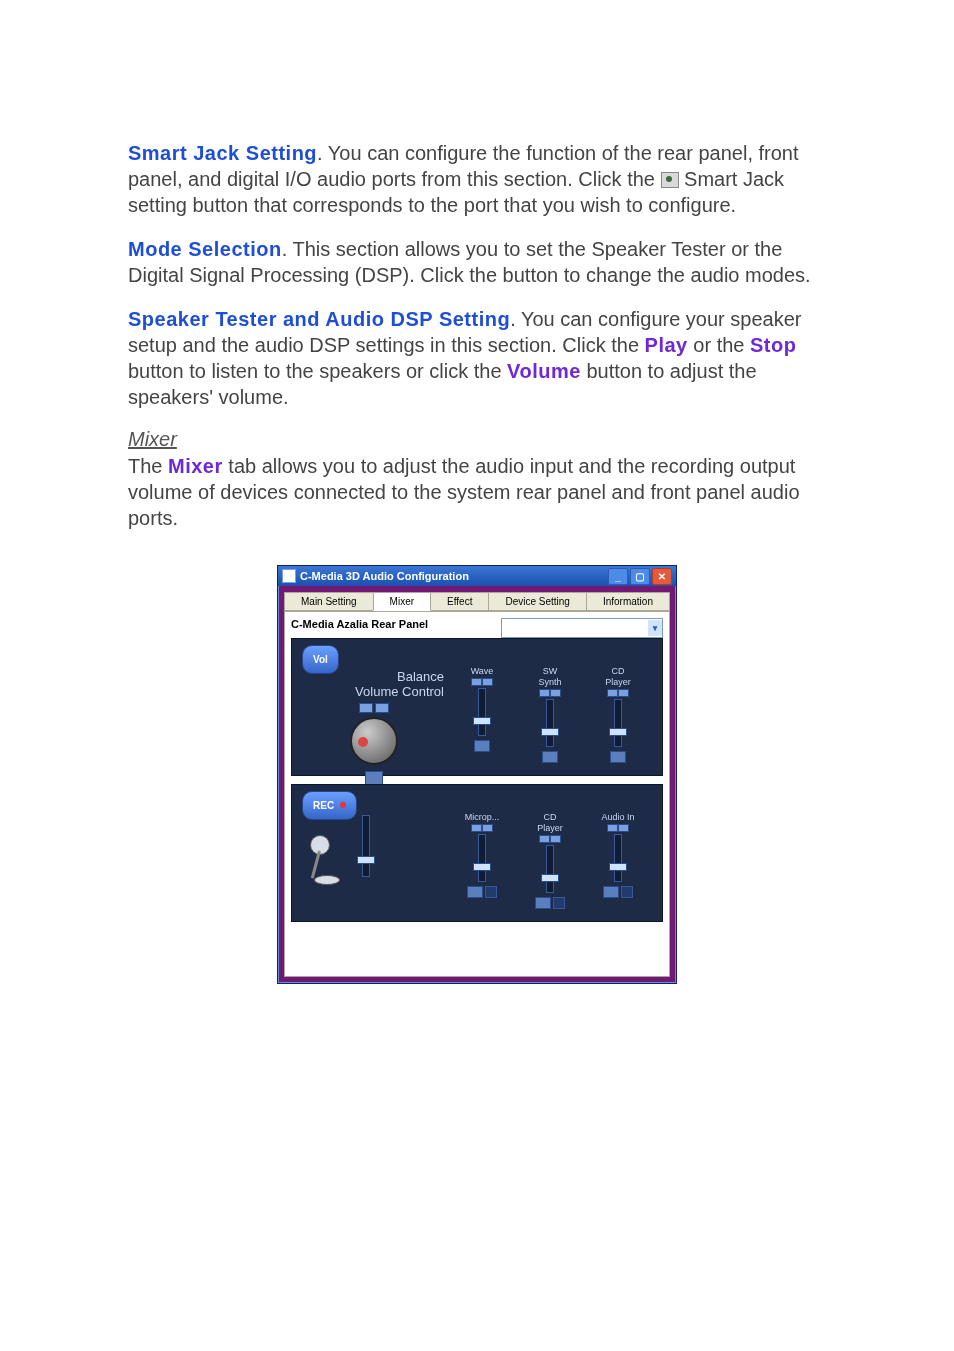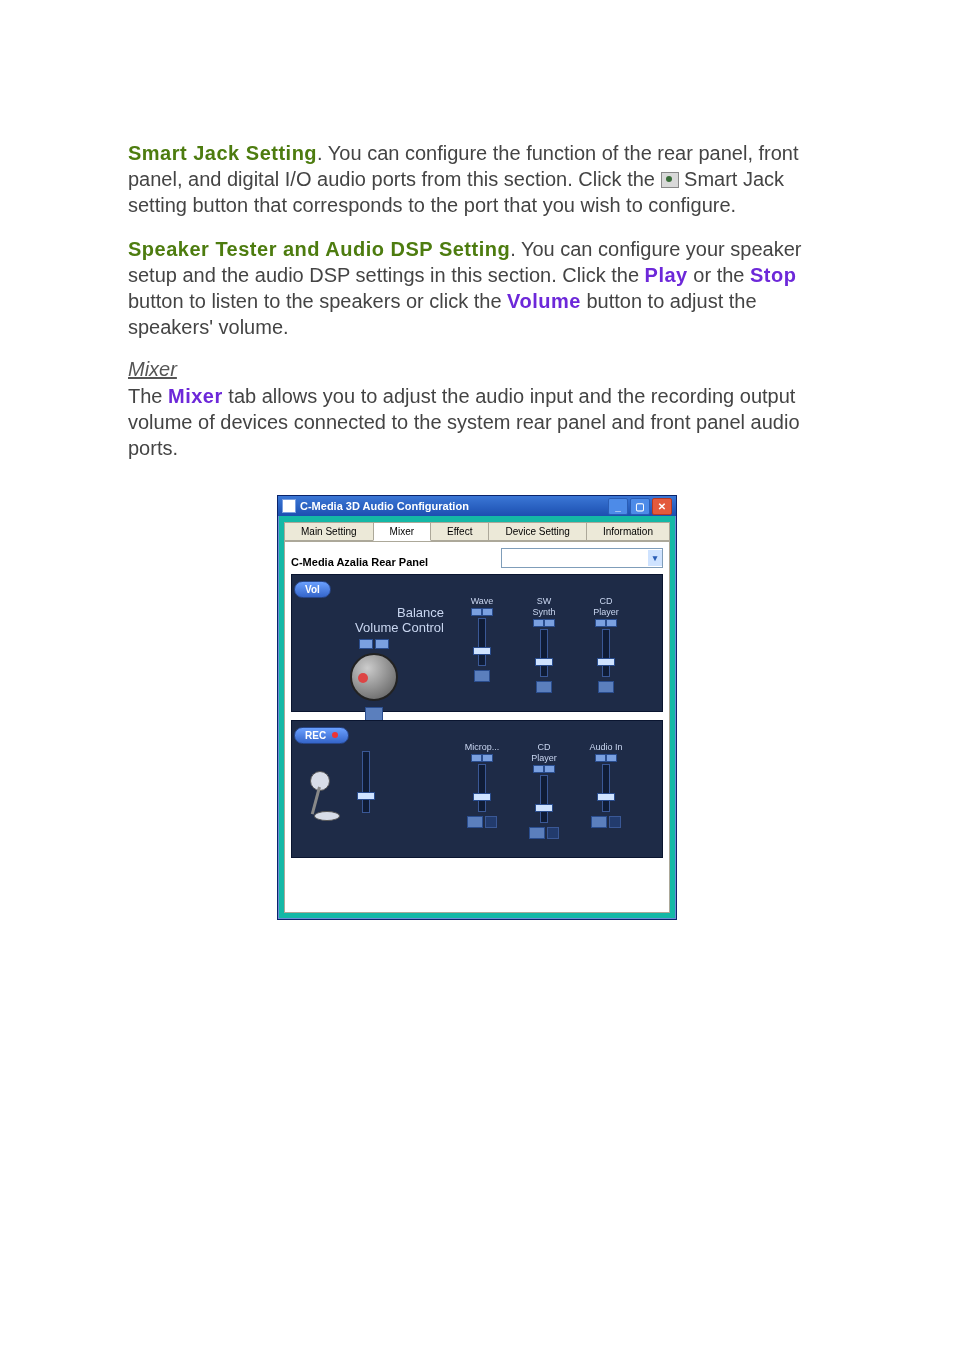--- a/index.html
+++ b/index.html
@@ -16,21 +16,21 @@
     padding: 140px 128px 0 128px;
     position: relative;
   }
   .para {
     font-size: 20px;
     line-height: 1.3;
     margin: 0 0 18px 0;
     color: #444;
   }
   .para b.hdr {
-    color: #4d7c0f;
+    color: #1d4ed8;
     font-weight: 900;
     letter-spacing: 0.5px;
   }
   .para b.kw {
     color: #6d28d9;
     font-weight: 900;
     letter-spacing: 0.5px;
   }
   .section-title-i {
     font-size: 20px;
@@ -57,21 +57,21 @@
     background: #3a6d3a;
   }
 
   
   .shot-wrap {
     margin: 34px auto 0 auto;
     width: 400px;
   }
   .win {
     border: 1px solid #0a246a;
-    background: #14b8a6;
+    background: #701a75;
     font-family: Tahoma, Arial, sans-serif;
     font-size: 10px;
     color: #000;
     box-shadow: 0 0 0 1px #6b8bd6 inset;
   }
   .titlebar {
     display: flex;
     align-items: center;
     height: 20px;
     background: linear-gradient(#3b77d6, #1c4fb0);
@@ -119,22 +119,21 @@
 
   .tab-body {
     margin:0 6px 6px 6px;
     border:1px solid #aca899;
     background:#fff;
     position:relative;
     z-index:2;
     padding:6px;
   }
   .device-row {
-    display:flex; align-items:flex-end; gap:6px;
-    margin-bottom:6px;
+    display:flex; align-items:flex-start; gap:6px;
     font-size:11px;
     font-weight:bold;
     color:#000;
   }
   .device-select {
     width:160px; height:18px;
     border:1px solid #7f9db9;
     background:#fff;
     display:flex; align-items:center; justify-content:flex-end;
     cursor:pointer;
@@ -147,26 +146,26 @@
   .dark-panel {
     background:#1e2b47;
     border:1px solid #0a1530;
     padding:8px;
     position:relative;
     margin-bottom:8px;
     height:120px;
   }
   .panel-title {
     position:absolute;
-    left:2px; top:6px;
+    left:10px; top:6px;
     background: linear-gradient(#6aa0ff,#3565c9);
     color:#fff;
     font-weight:bold;
     font-size:10px;
-    padding:2px 10px;
+    padding:8px 10px;
     border-radius:10px;
     border:1px solid #27468a;
   }
   .panel-title.rec {
     background: linear-gradient(#6aa0ff,#3565c9);
   }
   .panel-title.rec::after{
     content:"";
     display:inline-block;
     width:6px;height:6px;border-radius:50%;
@@ -198,22 +197,22 @@
     width:30px;height:10px;margin:4px auto 2px auto;
     display:flex;justify-content:space-between;
   }
   .bal-ico span{width:12px;height:8px;background:#7aa0e0;border:1px solid #2a4d8e;cursor:pointer;}
   .mute-box {
     width:16px;height:12px;background:#5b7fbd;border:1px solid #2a4d8e;margin:6px auto 0 auto;cursor:pointer;
     display:flex;align-items:center;justify-content:center;color:#0e2555;font-size:7px;
   }
 
   .channels {
-    position:absolute; left:170px; top:22px;
-    display:flex; gap:22px;
+    position:absolute; left:170px; top:28px;
+    display:flex; gap:28px;
   }
   .chan {
     width:40px; text-align:center; color:#c9d6f0; font-size:9px;
   }
   .chan .lbl { line-height:1; margin-bottom:2px; }
   .bal-mini{
     width:22px;height:8px;margin:0 auto 2px auto;
     display:flex;justify-content:space-between;
   }
   .bal-mini span{width:9px;height:6px;background:#7aa0e0;border:1px solid #2a4d8e;cursor:pointer;}
@@ -283,20 +282,23 @@
 </style>
 </head>
 <body>
 
 <div class="page">
 
   <p class="para">
     <b class="hdr">Smart Jack Setting</b><span>. You can configure the function of the rear panel, front panel, and digital I/O audio ports from this section. Click the </span><span class="inline-icon"></span><span> Smart Jack setting button that corresponds to the port that you wish to configure.</span>
   </p>
 
+  <p class="para">
+    <b class="hdr">Mode Selection</b><span>. This section allows you to set the Speaker Tester or the Digital Signal Processing (DSP). Click the button to change the audio modes.</span>
+  </p>
 
   <p class="para">
     <b class="hdr">Speaker Tester and Audio DSP Setting</b><span>. You can configure your speaker setup and the audio DSP settings in this section. Click the </span><b class="kw">Play</b><span> or the </span><b class="kw">Stop</b><span> button to listen to the speakers or click the </span><b class="kw">Volume</b><span> button to adjust the speakers' volume.</span>
   </p>
 
   <div class="section-title-i">Mixer</div>
   <p class="para" style="margin-bottom:10px;">
     <span>The </span><b class="kw">Mixer</b><span> tab allows you to adjust the audio input and the recording output volume of devices connected to the system rear panel and front panel audio ports.</span>
   </p>
 

